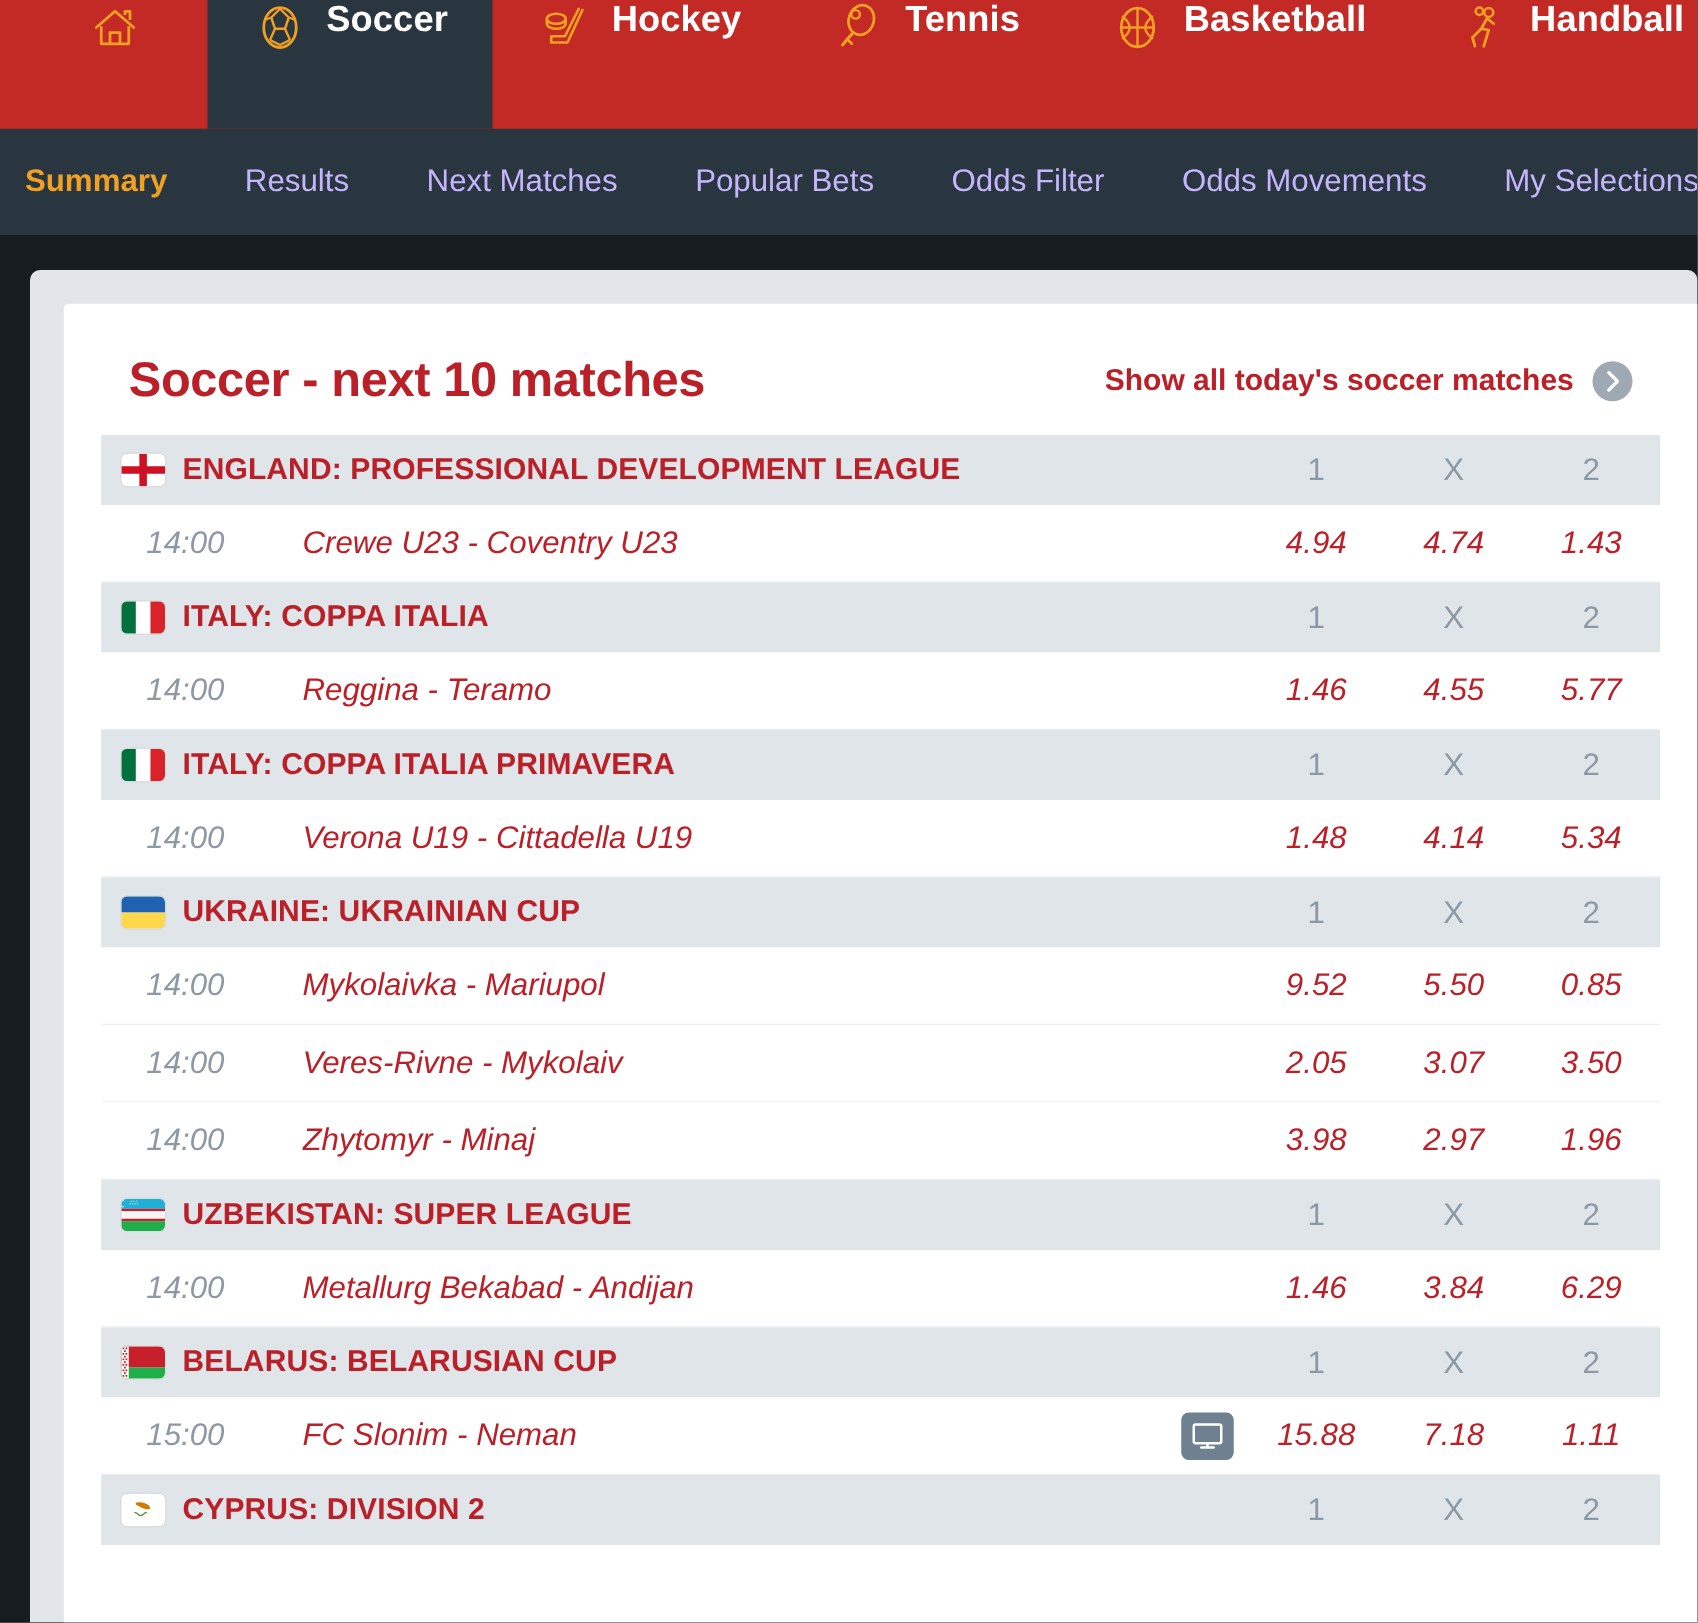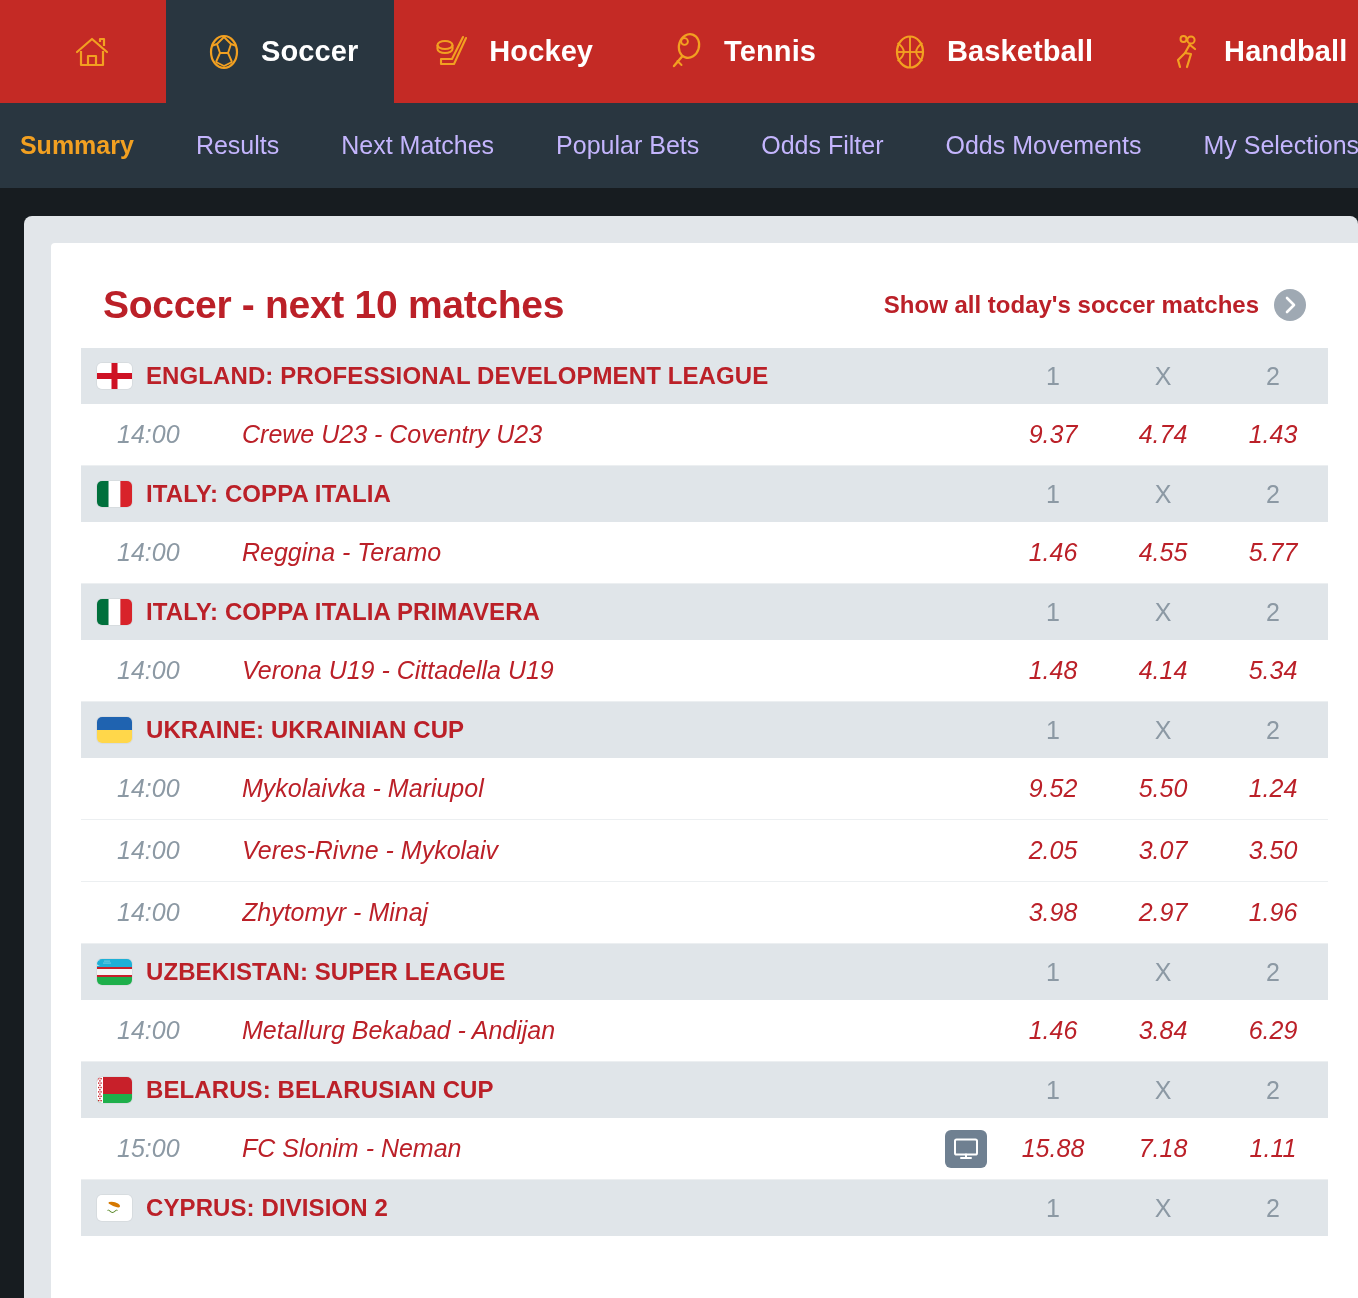--- a/index.html
+++ b/index.html
@@ -16,21 +16,21 @@
   .sport-nav {
     height: 103px;
     background: #c42a25;
     display: flex;
     align-items: stretch;
     position: relative;
     overflow: hidden;
   }
   .sport-item {
     display: flex;
-    align-items: center;
+    align-items: flex-start;
     justify-content: center;
     gap: 15px;
     padding: 0 36px;
     color: #ffffff;
     font-size: 29px;
     font-weight: 700;
     letter-spacing: .1px;
     white-space: nowrap;
     cursor: pointer;
   }
@@ -327,21 +327,21 @@
               <span class="odd-cell">1</span>
               <span class="odd-cell">X</span>
               <span class="odd-cell">2</span>
             </span>
           </div>
           <div class="row match-row">
             <span class="time-cell">14:00</span>
             <span class="match-name">Crewe U23 - Coventry U23</span>
             <span class="tv-cell"></span>
             <span class="odds">
-              <span class="odd-cell">9.37</span>
+              <span class="odd-cell">4.94</span>
               <span class="odd-cell">4.74</span>
               <span class="odd-cell">1.43</span>
             </span>
           </div>
           <div class="row league-row">
             <span class="flag">
               <svg viewBox="0 0 35 26" preserveAspectRatio="none">
                 <rect width="11.7" height="26" x="0" fill="#00703c"></rect>
                 <rect width="11.7" height="26" x="11.7" fill="#ffffff"></rect>
                 <rect width="11.6" height="26" x="23.4" fill="#d8232a"></rect>
@@ -406,21 +406,21 @@
               <span class="odd-cell">2</span>
             </span>
           </div>
           <div class="row match-row">
             <span class="time-cell">14:00</span>
             <span class="match-name">Mykolaivka - Mariupol</span>
             <span class="tv-cell"></span>
             <span class="odds">
               <span class="odd-cell">9.52</span>
               <span class="odd-cell">5.50</span>
-              <span class="odd-cell">1.24</span>
+              <span class="odd-cell">0.85</span>
             </span>
           </div>
           <div class="row match-row">
             <span class="time-cell">14:00</span>
             <span class="match-name">Veres-Rivne - Mykolaiv</span>
             <span class="tv-cell"></span>
             <span class="odds">
               <span class="odd-cell">2.05</span>
               <span class="odd-cell">3.07</span>
               <span class="odd-cell">3.50</span>

